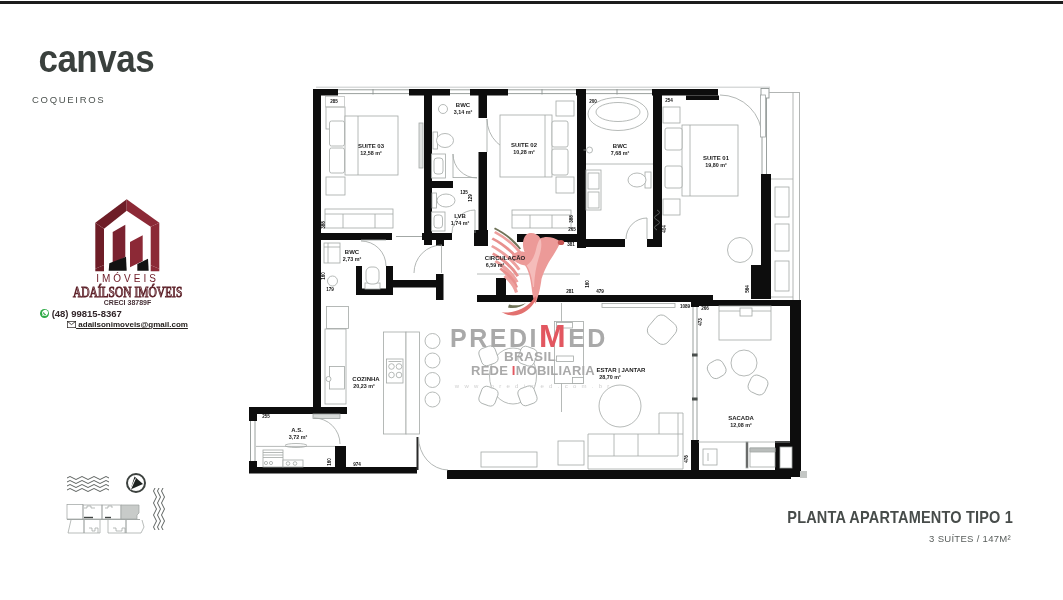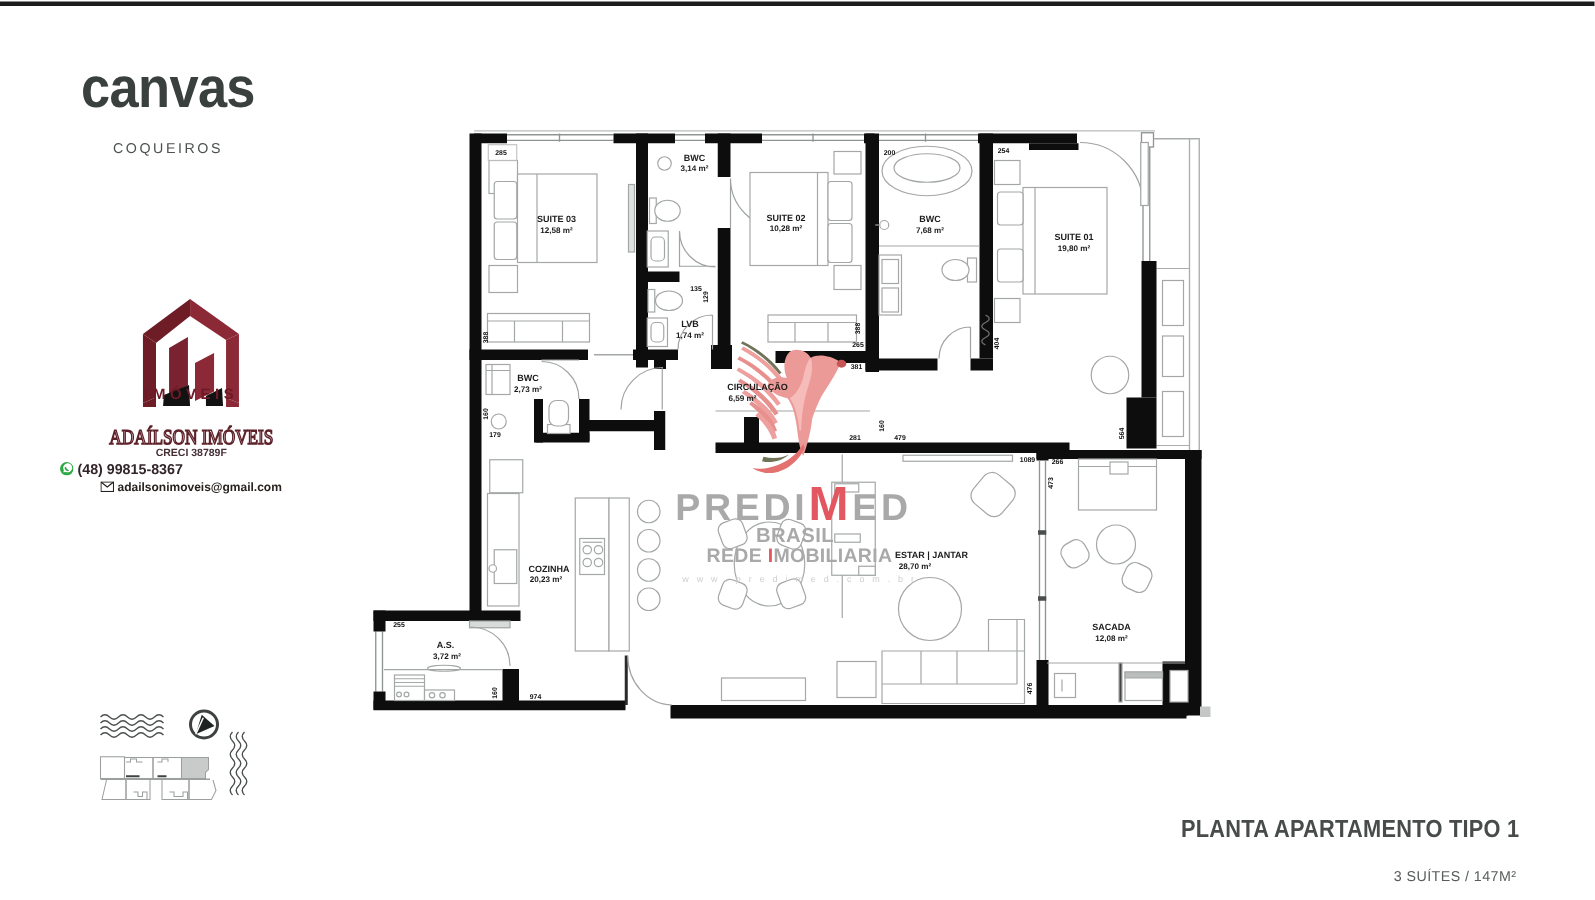--- a/index.html
+++ b/index.html
@@ -4,21 +4,21 @@
 <style>
   html,body{margin:0;padding:0;background:#fff;width:1063px;height:600px;overflow:hidden;
     font-family:"Liberation Sans", sans-serif;}
   .abs{position:absolute;}
 </style>
 </head>
 <body>
 
 <div class="abs" style="left:0;top:1px;width:1063px;height:3px;background:#1c1c1c;"></div>
 
-<div class="abs" style="left:32px;top:42px;width:160px;text-align:center;color:#3a403d;">
+<div class="abs" style="left:32px;top:42px;width:160px;text-align:left;color:#3a403d;">
   <div style="font-size:38px;font-weight:bold;letter-spacing:-0.5px;line-height:34px;transform:scaleX(0.92);transform-origin:80px 0;">canvas</div>
   <div style="font-size:9.5px;letter-spacing:1.7px;color:#4c524f;margin-top:18px;">COQUEIROS</div>
 </div>
 
 <div class="abs" style="left:40px;top:0;width:175px;height:340px;">
 
   <svg class="abs" style="left:48px;top:198px;" width="80" height="76" viewBox="88 198 80 76">
 
     <path d="M95.3 222.7 L126.7 199.3 L126.7 210.7 L104 228.7 Z" fill="#6e1d27"></path>
 
@@ -34,36 +34,36 @@
 
     <path d="M130 242 L142.7 235.3 L142.7 261 L130 267.3 Z" fill="#8c2936"></path>
 
     <path d="M137.3 270.7 L137.3 264 L148 258.7 L148.7 270.7 Z" fill="#121212"></path>
 
     <path d="M95.3 268.7 L104 265 L104 271.3 L95.3 271.3 Z" fill="#6e1d27"></path>
 
     <path d="M150.7 265.3 L159.3 268.7 L159.3 271.3 L150.7 271.3 Z" fill="#8c2936"></path>
   </svg>
 
-  <div class="abs" style="left:0;top:258px;width:175px;text-align:center;font-size:10px;font-weight:bold;letter-spacing:3px;color:#6d1a26;">IMÓVEIS</div>
+  <div class="abs" style="left:0;top:273px;width:175px;text-align:center;font-size:10px;font-weight:normal;letter-spacing:3px;color:#6d1a26;">IMÓVEIS</div>
 
   <div class="abs" style="left:0;top:285px;width:175px;text-align:center;font-size:14px;color:#ecdcdf;-webkit-text-stroke:1px #5d2129;font-family:'Liberation Serif',serif;transform:scaleX(0.82);transform-origin:88px 0;">ADAÍLSON IMÓVEIS</div>
 
   <div class="abs" style="left:0;top:299px;width:175px;text-align:center;font-size:7px;font-weight:bold;color:#463036;">CRECI 38789F</div>
 
   <div class="abs" style="left:0;top:308px;width:175px;font-size:9.5px;font-weight:bold;color:#33262a;">
     <svg width="9" height="9" viewBox="0 0 9 9" style="vertical-align:-1px">
         <circle cx="4.5" cy="4.5" r="4.5" fill="#2daa46"></circle>
         <path d="M2.2 6.9 L2.6 5.5 A3 3 0 1 1 3.9 6.6 Z" fill="#fff"></path>
         <path d="M3.4 3.3 c0.5 -0.3 0.7 0 0.8 0.3 c0.1 0.2 0 0.4 0.2 0.7 c0.3 0.4 0.7 0.7 1.1 0.8 c0.3 0.1 0.6 0.5 0.3 0.8 c-0.3 0.3 -0.9 0.3 -1.5 -0.1 c-0.6 -0.4 -1.1 -1 -1.2 -1.6 c-0.1 -0.4 0 -0.7 0.3 -0.9 Z" fill="#2daa46"></path>
       </svg>
     (48) 99815-8367
   </div>
 
-  <div class="abs" style="left:0;top:320px;width:175px;text-align:center;font-size:8px;font-weight:bold;color:#27221f;">
+  <div class="abs" style="left:0;top:320px;width:175px;text-align:center;font-size:8px;font-weight:bold;color:#27221f;text-decoration:underline;">
     <svg width="9" height="7" viewBox="0 0 9 7" style="vertical-align:-1px">
         <rect x="0.3" y="0.3" width="8.4" height="6.4" fill="none" stroke="#27221f" stroke-width="0.8"></rect>
         <path d="M0.3 0.3 L4.5 3.6 L8.7 0.3" fill="none" stroke="#27221f" stroke-width="0.8"></path>
       </svg>
     adailsonimoveis@gmail.com
   </div>
 </div>
 
 <svg class="abs" style="left:55px;top:468px;" width="125" height="75" viewBox="0 0 125 75">
 
@@ -559,18 +559,18 @@
 <g font-family="Liberation Sans, sans-serif" text-anchor="middle">
   <text x="529" y="346.5" font-size="25" font-weight="bold" letter-spacing="2.5" fill="#a9a9a9">PREDI<tspan fill="#e25760" font-size="32">M</tspan>ED</text>
   <text x="530" y="361" font-size="13.5" font-weight="bold" letter-spacing="0.3" fill="#a9a9a9">BRASIL</text>
   <text x="533" y="374.5" font-size="13" font-weight="bold" letter-spacing="0.2" fill="#a9a9a9">REDE <tspan fill="#e25760">I</tspan>MOBILIARIA</text>
   <text x="533" y="388" font-size="6" letter-spacing="1.8" fill="#cfcfcf">w w w . p r e d i m e d . c o m . b r</text>
 </g>
 
 </g>
 </svg>
 
-<div class="abs" style="left:613px;top:544px;width:400px;text-align:right;">
+<div class="abs" style="left:613px;top:508px;width:400px;text-align:right;">
 
   <div style="font-size:16.5px;font-weight:bold;color:#474c4a;letter-spacing:0.2px;transform:scaleX(0.88);transform-origin:100% 0;">PLANTA APARTAMENTO TIPO 1</div>
 
-  <div style="font-size:9.5px;color:#585d5b;letter-spacing:0.3px;margin-top:16px;margin-right:2px;">3 SUÍTES / 147M²</div>
+  <div style="font-size:9.5px;color:#585d5b;letter-spacing:0.3px;margin-top:6px;margin-right:2px;">3 SUÍTES / 147M²</div>
 </div>
 
 </body></html>

